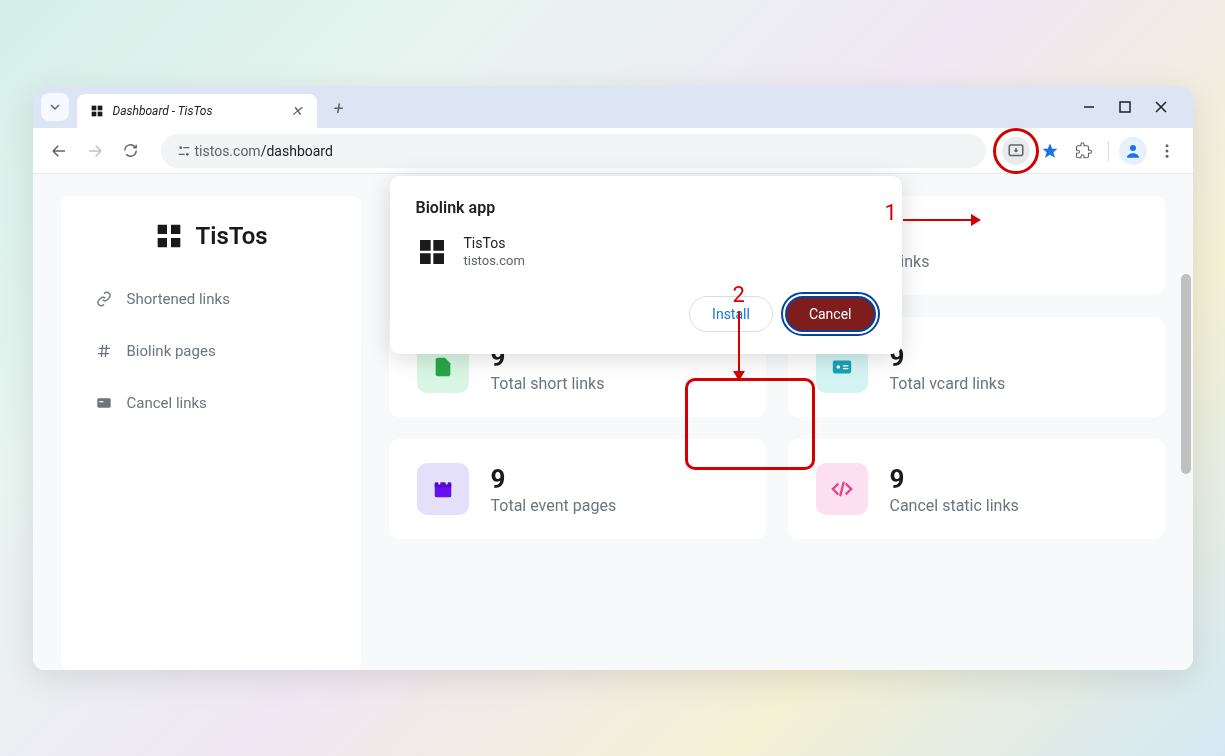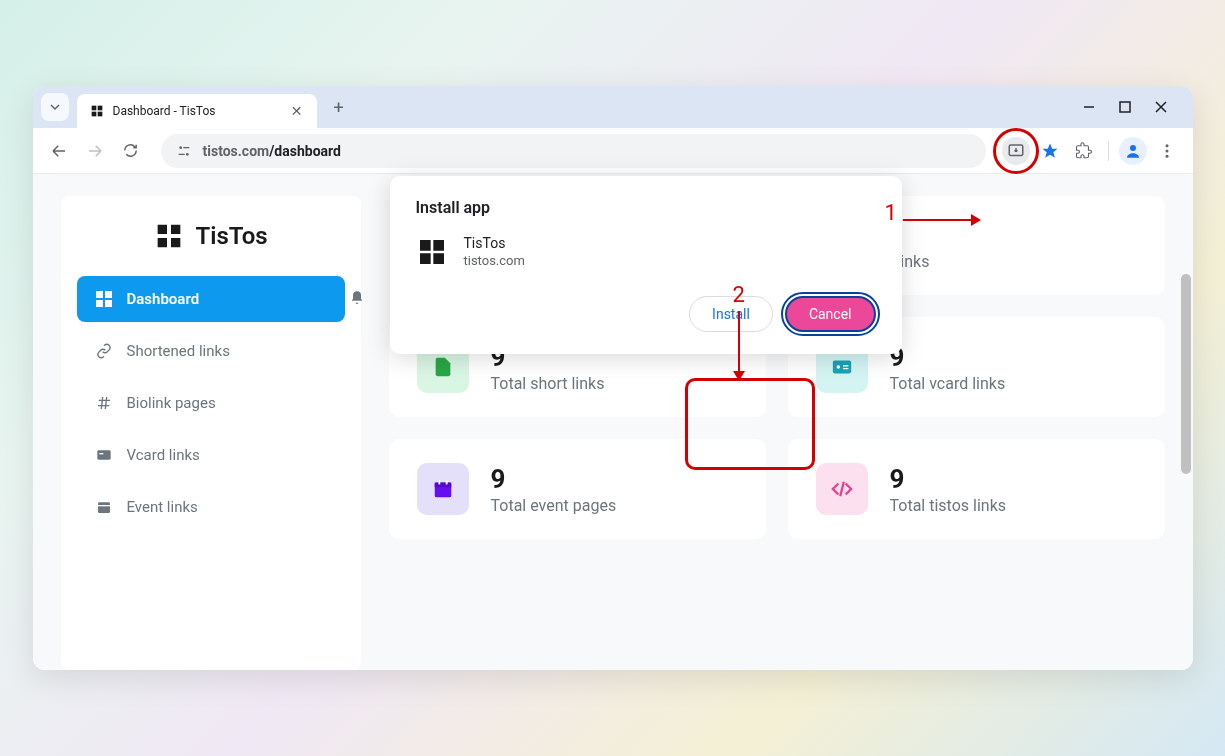--- a/index.html
+++ b/index.html
@@ -1,30 +1,30 @@
 <!DOCTYPE html>
 <html><head>
 <meta charset="utf-8">
 <style>
 * { margin: 0; padding: 0; box-sizing: border-box; font-family: -apple-system, BlinkMacSystemFont, "Segoe UI", Roboto, sans-serif; }
 body { width: 1225px; height: 756px; background: linear-gradient(135deg, #d4f0e8 0%, #e8f4f0 25%, #f0e8f4 50%, #f4f0d4 75%, #d4e8f4 100%); display: flex; align-items: center; justify-content: center; }
 .browser { width: 1160px; height: 584px; background: #fff; border-radius: 12px; box-shadow: 0 8px 32px rgba(0,0,0,0.1); overflow: hidden; position: relative; }
-.tab-bar { height: 42px; background: #dce5f3; display: flex; align-items: center; padding: 0 8px; }
+.tab-bar { height: 42px; background: #dce5f3; display: flex; align-items: center; padding: 0 8px; font-style: italic; }
 .tab-dropdown { width: 28px; height: 28px; background: #f5f8fc; border-radius: 8px; display: flex; align-items: center; justify-content: center; margin-right: 8px; cursor: pointer; }
 .tab { background: #fff; height: 34px; border-radius: 8px 8px 0 0; display: flex; align-items: center; padding: 0 12px; gap: 8px; margin-top: 8px; min-width: 240px; }
 .tab-favicon { width: 16px; height: 16px; }
 .tab-title { font-size: 12px; color: #202124; flex: 1; }
 .tab-close { width: 16px; height: 16px; display: flex; align-items: center; justify-content: center; cursor: pointer; font-size: 14px; color: #5f6368; }
 .new-tab { width: 28px; height: 28px; display: flex; align-items: center; justify-content: center; cursor: pointer; color: #5f6368; margin-left: 8px; font-size: 18px; }
 .tab-spacer { flex: 1; }
 .window-controls { display: flex; gap: 20px; padding-right: 16px; }
 .window-btn { width: 16px; height: 16px; display: flex; align-items: center; justify-content: center; cursor: pointer; color: #202124; }
 .toolbar { height: 46px; background: #fff; display: flex; align-items: center; padding: 0 12px; gap: 8px; border-bottom: 1px solid #e8eaed; }
 .nav-btn { width: 28px; height: 28px; display: flex; align-items: center; justify-content: center; cursor: pointer; color: #5f6368; border-radius: 50%; }
-.address-bar { flex: 1; height: 34px; background: #f1f3f4; border-radius: 17px; display: flex; align-items: center; padding: 16px 14px; gap: 10px; margin: 0 8px; font-weight: bold; }
+.address-bar { flex: 1; height: 34px; background: #f1f3f4; border-radius: 17px; display: flex; align-items: center; padding: 16px 14px; gap: 2px; margin: 0 8px; }
 .site-controls { width: 18px; height: 18px; display: flex; align-items: center; justify-content: center; color: #5f6368; }
 .url { font-size: 14px; color: #5f6368; }
 .url-path { color: #202124; }
 .toolbar-right { display: flex; align-items: center; gap: 6px; }
 .install-btn-wrap { position: relative; }
 .install-circle { position: absolute; width: 46px; height: 46px; border: 3px solid #d40000; border-radius: 50%; top: -9px; left: -9px; pointer-events: none; }
 .icon-btn { width: 28px; height: 28px; display: flex; align-items: center; justify-content: center; cursor: pointer; color: #5f6368; border-radius: 50%; }
 .star-icon { color: #1a73e8; }
 .divider { width: 1px; height: 20px; background: #dadce0; margin: 0 4px; }
 .profile-btn { width: 28px; height: 28px; border-radius: 50%; background: #e8f0fe; display: flex; align-items: center; justify-content: center; }
@@ -45,21 +45,21 @@
 .stat-num { font-size: 26px; font-weight: 700; color: #1a1a1a; }
 .stat-label { font-size: 16px; color: #6c757d; margin-top: 2px; }
 .popup { position: absolute; top: 90px; left: 357px; width: 512px; background: #fff; border-radius: 10px; box-shadow: 0 4px 24px rgba(0,0,0,0.15); padding: 22px 26px; z-index: 10; }
 .popup-title { font-size: 16px; font-weight: 600; color: #202124; margin-bottom: 18px; }
 .popup-app { display: flex; align-items: center; gap: 16px; margin-bottom: 28px; }
 .popup-icon { width: 32px; height: 32px; }
 .popup-name { font-size: 14px; color: #202124; }
 .popup-domain { font-size: 13px; color: #5f6368; margin-top: 2px; }
 .popup-buttons { display: flex; justify-content: flex-end; gap: 12px; }
 .btn-install { padding: 8px 22px; border: 1px solid #dadce0; border-radius: 20px; background: #fff; color: #1a73e8; font-size: 14px; cursor: pointer; }
-.btn-cancel { padding: 8px 22px; border: 2px solid #0842a0; border-radius: 20px; background: #ec4899; color: #fff; font-size: 14px; cursor: pointer; outline: 2px solid #0842a0; outline-offset: 2px; }
+.btn-cancel { padding: 8px 22px; border: 2px solid #0842a0; border-radius: 20px; background: #7f1d1d; color: #fff; font-size: 14px; cursor: pointer; outline: 2px solid #0842a0; outline-offset: 2px; }
 .annotation { position: absolute; z-index: 20; pointer-events: none; }
 .arrow1 { top: 128px; left: 852px; display: flex; align-items: center; }
 .arrow1-num { color: #d40000; font-size: 22px; font-weight: 400; margin-right: 6px; margin-top: -16px; }
 .arrow1-line { width: 68px; height: 2px; background: #d40000; }
 .arrow1-head { width: 0; height: 0; border-left: 10px solid #d40000; border-top: 6px solid transparent; border-bottom: 6px solid transparent; }
 .arrow2 { top: 196px; left: 700px; display: flex; flex-direction: column; align-items: center; }
 .arrow2-num { color: #d40000; font-size: 22px; margin-bottom: 4px; }
 .arrow2-line { width: 2px; height: 60px; background: #d40000; }
 .arrow2-head { width: 0; height: 0; border-top: 10px solid #d40000; border-left: 6px solid transparent; border-right: 6px solid transparent; }
 .install-box { position: absolute; top: 292px; left: 652px; width: 130px; height: 92px; border: 3px solid #d40000; border-radius: 10px; z-index: 15; pointer-events: none; }
@@ -170,34 +170,20 @@
   </div>
 
   <div class="content">
     <div class="sidebar">
       <div class="logo">
         <svg width="32" height="32" viewBox="0 0 24 24">
             <path d="M3 3h8v8H3zM13 3h8v8h-8zM3 13h8v8H3zM13 13h8v8h-8z" fill="#1a1a1a" stroke="#fff" stroke-width="1"></path>
           </svg>
         <span class="logo-text">TisTos</span>
       </div>
-      <div class="nav-item active">
-        <span class="nav-icon">
-            <svg width="16" height="16" viewBox="0 0 16 16">
-              <rect x="0" y="0" width="7" height="7" fill="#fff"></rect>
-              <rect x="9" y="0" width="7" height="7" fill="#fff"></rect>
-              <rect x="0" y="9" width="7" height="7" fill="#fff"></rect>
-              <rect x="9" y="9" width="7" height="7" fill="#fff"></rect>
-            </svg>
-          </span>
-        <span>Dashboard</span>
-        <span class="notif-icon"><svg width="16" height="16" viewBox="0 0 24 24">
-              <path d="M12 2a6 6 0 0 0-6 6v5l-2 3h16l-2-3V8a6 6 0 0 0-6-6zM10 19a2 2 0 0 0 4 0" fill="#6c757d"></path>
-            </svg></span>
-      </div>
       <div class="nav-item">
         <span class="nav-icon">
             <svg width="16" height="16" viewBox="0 0 24 24">
               <path d="M10 13a5 5 0 0 0 7 0l3-3a5 5 0 0 0-7-7l-1 1M14 11a5 5 0 0 0-7 0l-3 3a5 5 0 0 0 7 7l1-1" stroke="#6c757d" stroke-width="2" fill="none"></path>
             </svg>
           </span>
         <span>Shortened links</span>
       </div>
       <div class="nav-item">
         <span class="nav-icon">
@@ -207,30 +193,21 @@
           </span>
         <span>Biolink pages</span>
       </div>
       <div class="nav-item">
         <span class="nav-icon">
             <svg width="16" height="16" viewBox="0 0 24 24">
               <rect x="2" y="5" width="20" height="14" rx="2" fill="#6c757d"></rect>
               <rect x="5" y="9" width="6" height="2" fill="#fff"></rect>
             </svg>
           </span>
-        <span>Vcard links</span>
-      </div>
-      <div class="nav-item">
-        <span class="nav-icon">
-            <svg width="16" height="16" viewBox="0 0 24 24">
-              <rect x="3" y="5" width="18" height="16" rx="2" fill="#6c757d"></rect>
-              <line x1="3" y1="10" x2="21" y2="10" stroke="#fff" stroke-width="2"></line>
-            </svg>
-          </span>
-        <span>Event links</span>
+        <span>Cancel links</span>
       </div>
     </div>
 
     <div class="main">
       <div class="stats-grid">
         <div class="stat-card first">
           <div>
               <div class="stat-num">9</div>
               <div class="stat-label">Total short links</div>
             </div>
@@ -275,30 +252,30 @@
             </div>
         </div>
         <div class="stat-card">
           <div class="stat-icon" style="background:#fce0ef">
               <svg width="22" height="22" viewBox="0 0 24 24">
                 <path d="M8 6l-6 6 6 6M16 6l6 6-6 6M14 4l-4 16" stroke="#e83e8c" stroke-width="2.5" fill="none"></path>
               </svg>
             </div>
           <div>
               <div class="stat-num">9</div>
-              <div class="stat-label">Total tistos links</div>
+              <div class="stat-label">Cancel static links</div>
             </div>
         </div>
       </div>
     </div>
     <div class="scrollbar"></div>
   </div>
 
   <div class="popup">
-    <div class="popup-title">Install app</div>
+    <div class="popup-title">Biolink app</div>
     <div class="popup-app">
       <svg class="popup-icon" viewBox="0 0 24 24">
           <path d="M3 3h8v8H3zM13 3h8v8h-8zM3 13h8v8H3zM13 13h8v8h-8z" fill="#1a1a1a"></path>
         </svg>
       <div>
         <div class="popup-name">TisTos</div>
         <div class="popup-domain">tistos.com</div>
       </div>
     </div>
     <div class="popup-buttons">

